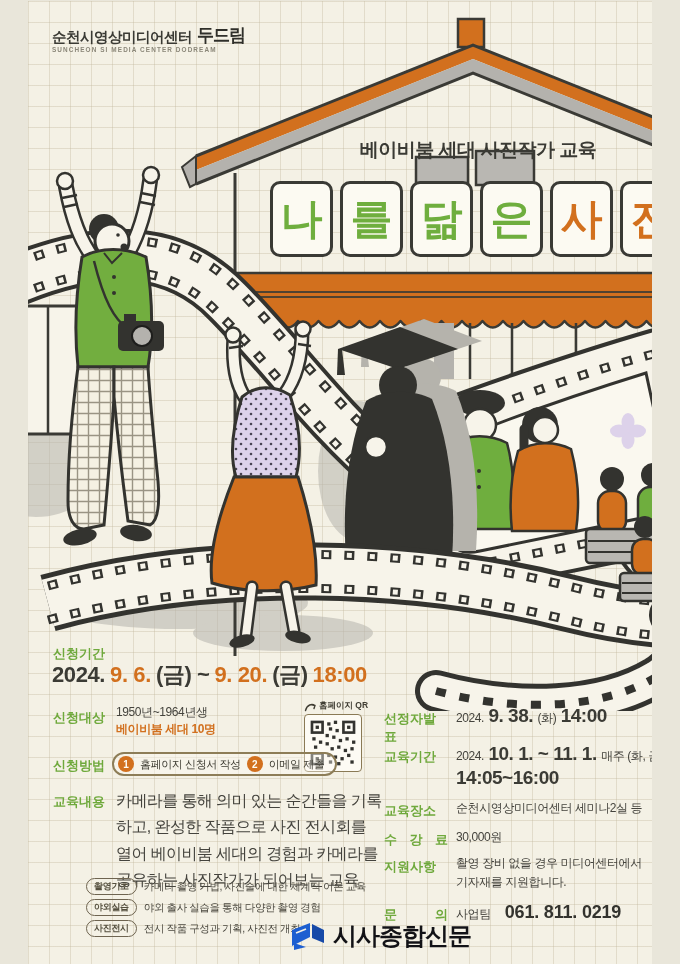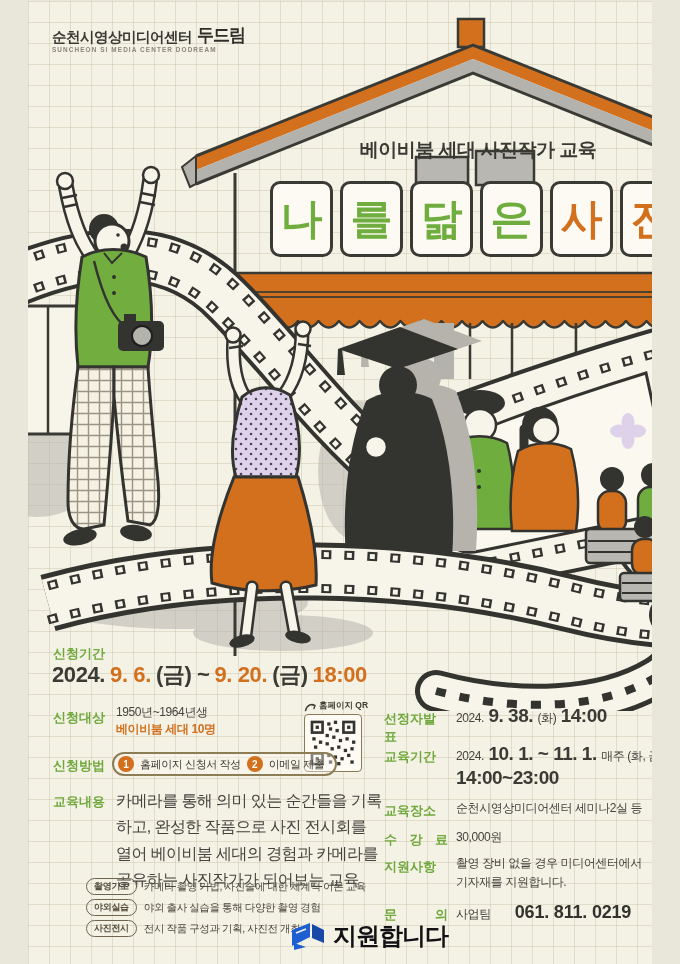--- a/index.html
+++ b/index.html
@@ -399,44 +399,44 @@
     <span class="b19 dk">14:00</span>
   </div>
 
   <div class="ov rlabel row-label-r" style="top:747px">교육기간</div>
   <div class="ov content-r" style="top:742px;white-space:nowrap">
     <div>
       <span class="val">2024.</span>
       <span class="b19 dk">10. 1. ~ 11. 1.</span>
       <span class="val">매주 (화, 금)</span>
     </div>
-    <div class="line2 b19 dk">14:00~23:00</div>
+    <div class="line2 b19 dk">14:05~16:00</div>
   </div>
 
   <div class="ov rlabel row-label-r" style="top:801px">교육장소</div>
   <div class="ov content-r val" style="top:799px;white-space:nowrap">순천시영상미디어센터 세미나2실 등</div>
 
   <div class="ov rlabel row-label-r" style="top:830px">수 강 료</div>
   <div class="ov content-r val" style="top:828px">30,000원</div>
 
   <div class="ov rlabel row-label-r" style="top:857px">지원사항</div>
   <div class="ov content-r" style="top:854px">
     <div class="val">촬영 장비 없을 경우 미디어센터에서</div>
     <div class="val line2">기자재를 지원합니다.</div>
   </div>
 
   <div class="ov rlabel row-label-r" style="top:905px">문 의</div>
-  <div class="ov content-r" style="top:901px;white-space:nowrap;display:flex;align-items:baseline;gap:24px">
+  <div class="ov content-r" style="top:901px;white-space:nowrap;display:flex;align-items:baseline;gap:14px">
     <span class="val">사업팀</span>
     <span class="phone">061. 811. 0219</span>
   </div>
 
   <div class="ov watermark">
     <svg width="36" height="30" viewBox="0 0 36 30">
       <polygon points="2,9 20,2 20,16 2,25" fill="#1d5fd1"></polygon>
       <polygon points="22,3 34,9 34,22 22,17" fill="#174aa8"></polygon>
       <polygon points="4,22 16,26 4,29" fill="#1d5fd1"></polygon>
       <path d="M6,12 L16,8" stroke="#f4f1e5" stroke-width="1.6"></path>
     </svg>
-    <span class="wm-text">지원합니다</span>
+    <span class="wm-text">시사종합신문</span>
   </div>
 
 </div>
 
 </body></html>

